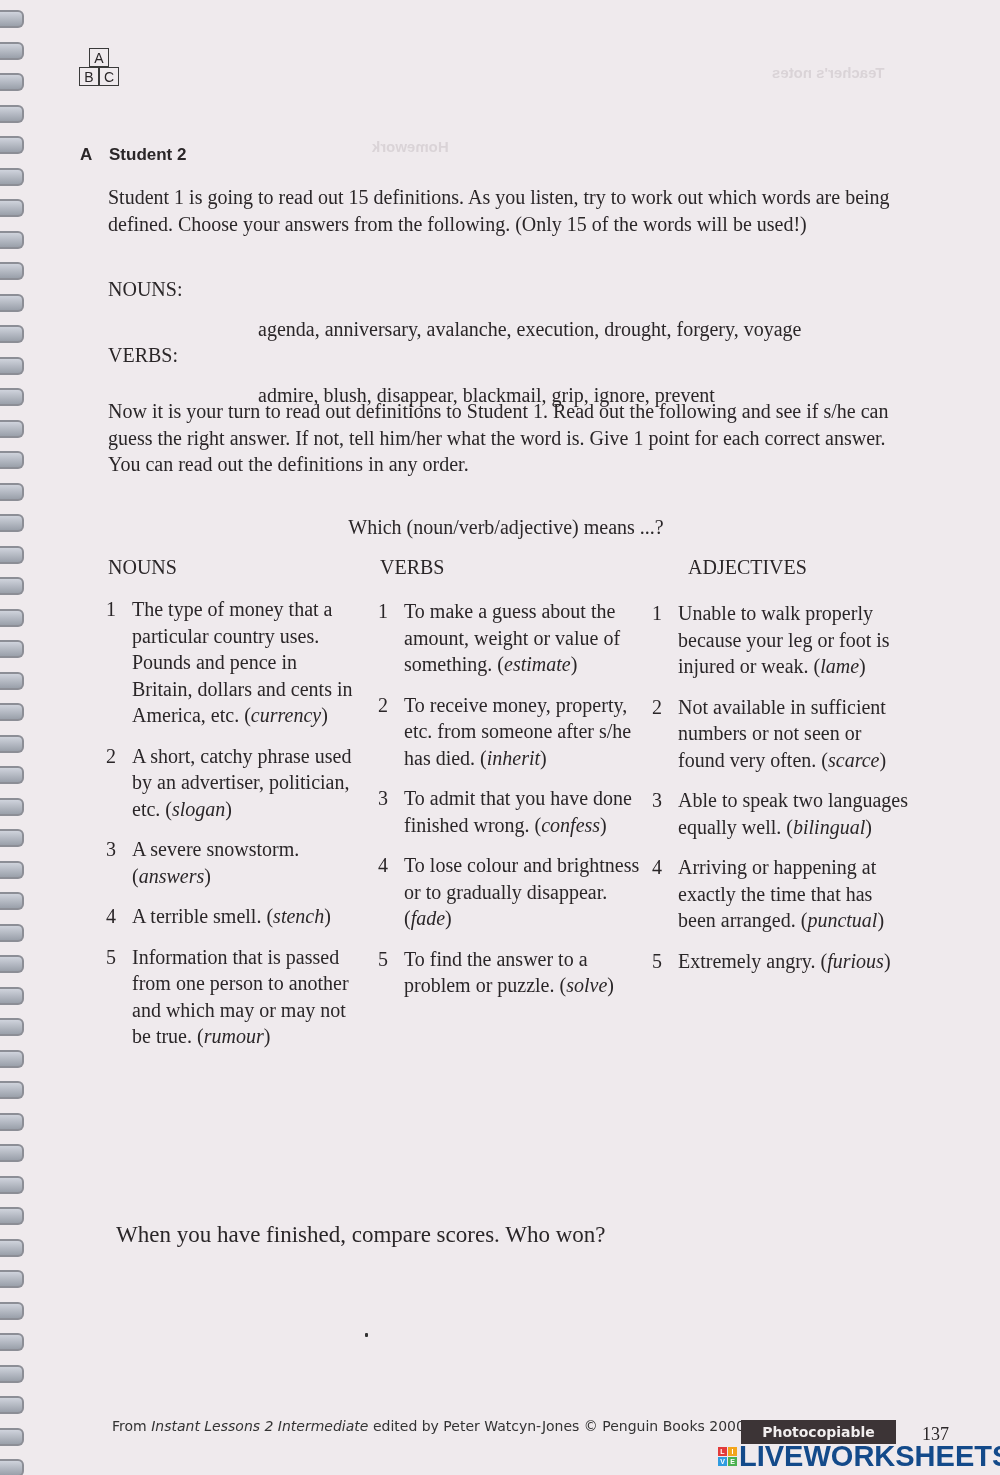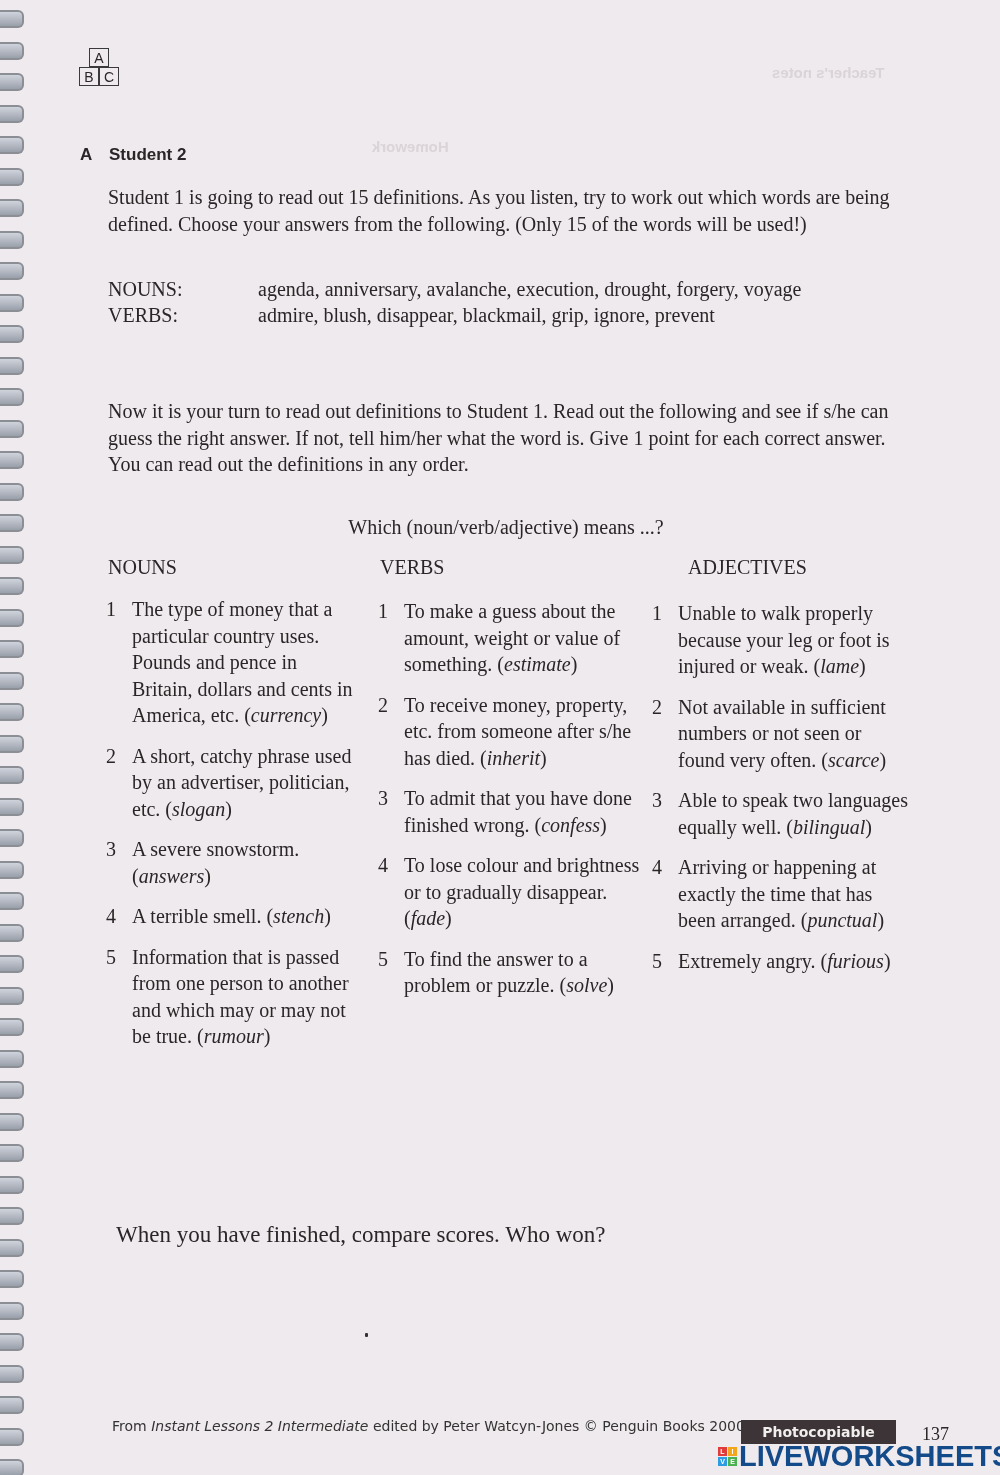--- a/index.html
+++ b/index.html
@@ -35,21 +35,21 @@
     position: absolute; left: 80px; top: 145px;
     font-family: "Liberation Sans", sans-serif; font-weight: bold; font-size: 17px;
   }
   .section-label .letter { margin-right: 12px; }
   .para {
     position: absolute; left: 108px; width: 790px; font-size: 20px; line-height: 26.5px;
   }
   .wordlist { position: absolute; left: 108px; top: 276px; font-size: 20px; line-height: 26px; }
   .wl-row { display: flex; }
   .wl-label { width: 150px; flex-shrink: 0; }
-  .wl-words { width: 610px; }
+  .wl-words { width: 610px; margin-top: 40px; }
   .question {
     position: absolute; left: 0; width: 1000px; top: 516px; text-align: center; font-size: 20px;
   }
   .question .inner { margin-left: 12px; }
   .col-head { position: absolute; top: 556px; font-size: 20px; }
   .col { position: absolute; font-size: 20px; line-height: 26.5px; }
   .item { display: flex; margin-bottom: 14px; }
   .num { width: 26px; flex-shrink: 0; }
   .def { }
   .ans { font-style: italic; }

